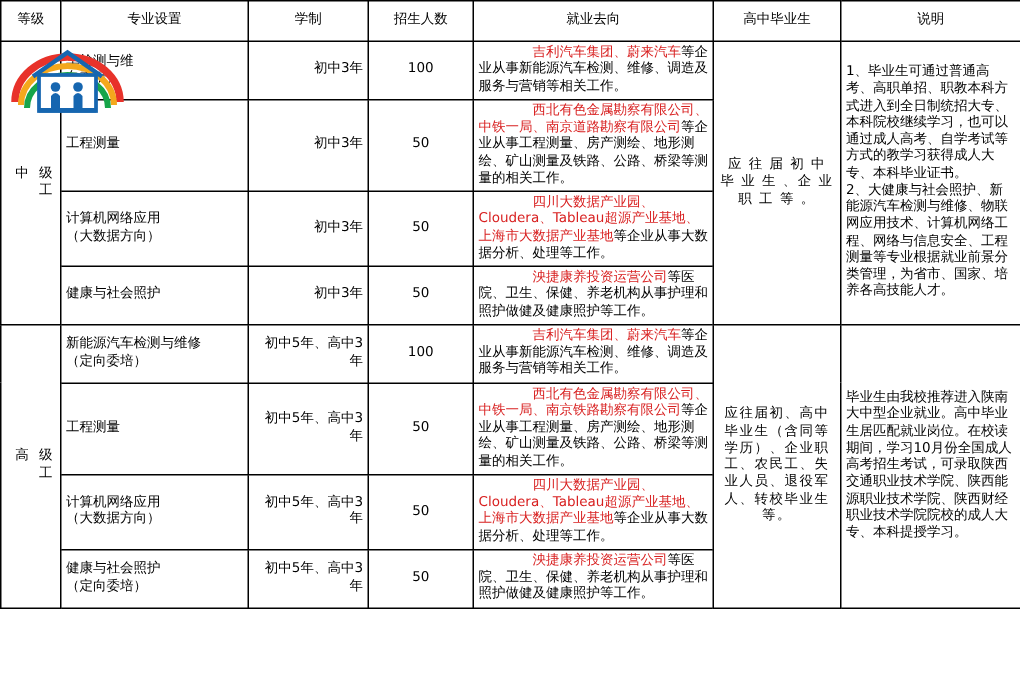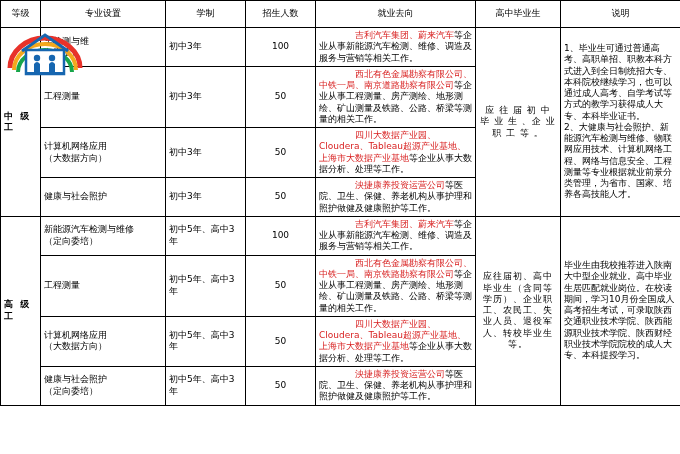--- a/index.html
+++ b/index.html
@@ -22,34 +22,34 @@
     font-size:9px;
     line-height:1.25;
   }
   .hdr{
     text-align:center;
     font-size:12px;
     font-weight:normal;
     height:22px;
   }
   .levelcell{
-    text-align:left;
+    text-align:right;
     font-size:20px;
     letter-spacing:2px;
     line-height:1.35;
     width:40px;
-    font-weight:bold;
+    font-weight:normal;
   }
   .major{
     text-align:left;
     font-size:10px;
     line-height:1.35;
   }
   .years{
-    text-align:left;
+    text-align:right;
     font-size:10px;
   }
   .count{
     text-align:center;
     font-size:10px;
   }
   .dest{
     font-size:8px;
     line-height:1.3;
     text-align:left;

